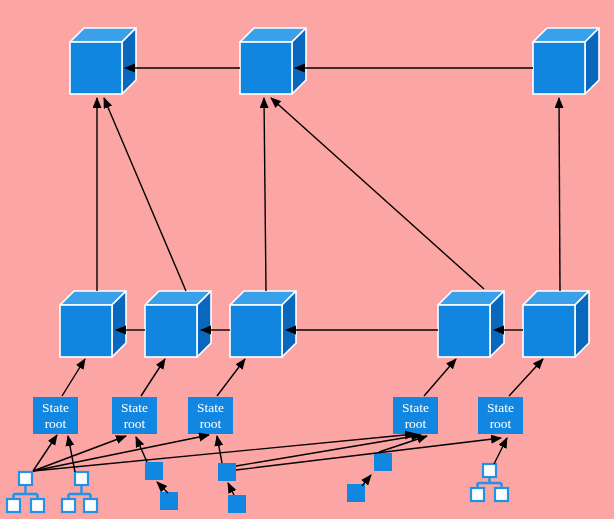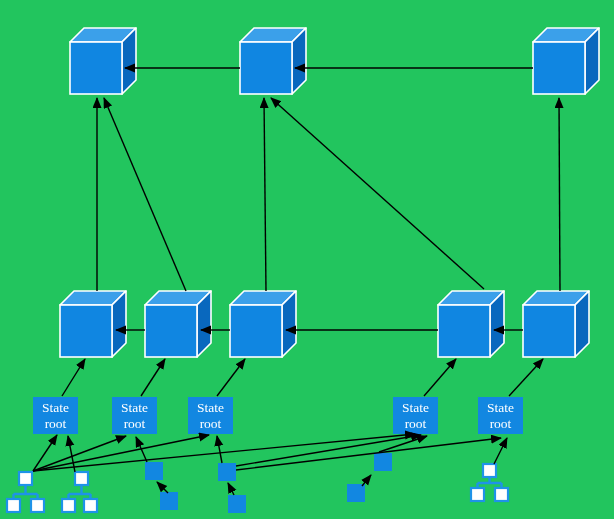--- a/index.html
+++ b/index.html
@@ -5,21 +5,21 @@
   html, body {
     margin: 0;
     padding: 0;
     background: #ffffff;
     font-family: "Liberation Sans", sans-serif;
   }
   .stage {
     position: relative;
     width: 614px;
     height: 519px;
-    background: #22c55e;
+    background: #fca5a5;
     overflow: hidden;
   }
   .stage svg { display: block; }
   text.sr-label {
     font-family: "Liberation Serif", serif;
     font-size: 13.5px;
     fill: #ffffff;
     text-anchor: middle;
   }
 </style>

